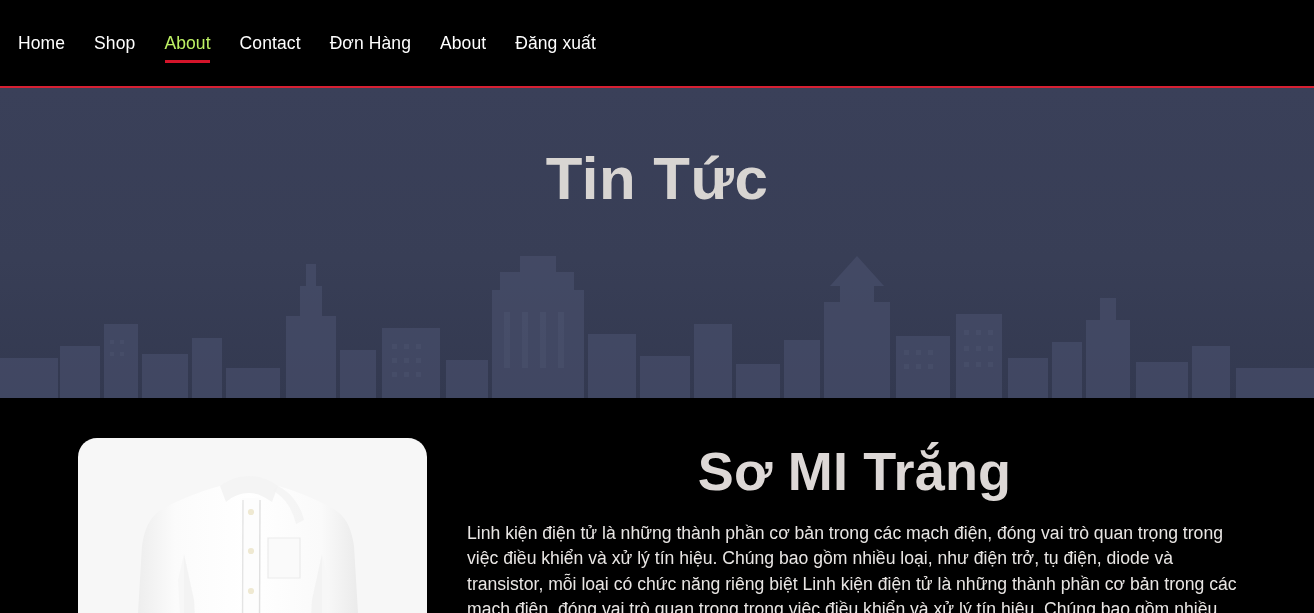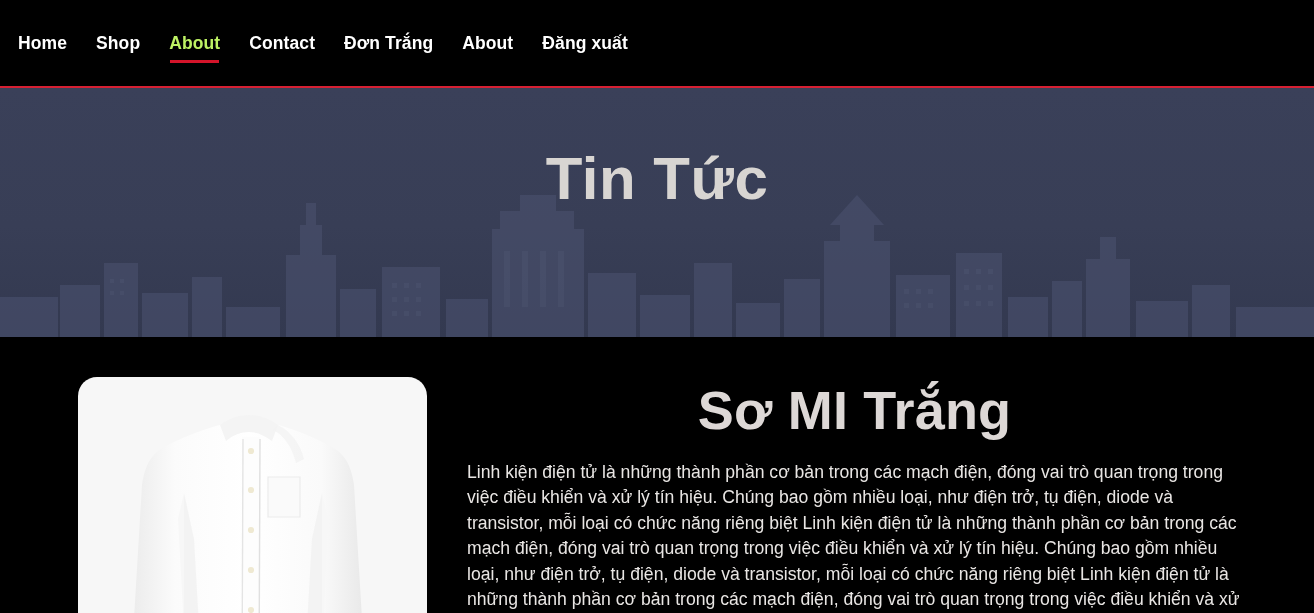--- a/index.html
+++ b/index.html
@@ -68,21 +68,21 @@
   .main-nav {
     display: flex;
     align-items: center;
     gap: 29px;
     padding-right: 0px;
   }
   .nav-link {
     position: relative;
     color: #ffffff;
     font-size: 17.5px;
-    font-weight: 700;
+    font-weight: 400;
     text-decoration: none;
     letter-spacing: 0.1px;
     white-space: nowrap;
     line-height: 22px;
     cursor: pointer;
     text-align: right;
   }
   .nav-link.is-active { color: #bef264; }
   .nav-link.is-active::after {
     content: "";
@@ -90,21 +90,21 @@
     left: 1px;
     right: 1px;
     bottom: -9px;
     height: 3px;
     background: #d4142a;
   }
 
   
   .hero {
     position: relative;
-    height: 249px;
+    height: 310px;
     overflow: hidden;
     background: #363c55;
   }
   .hero-sky {
     position: absolute;
     inset: 0;
     background: linear-gradient(180deg, #3a4059 0%, #383e56 55%, #333950 100%);
   }
   .hero-skyline { position: absolute; left: 0; bottom: 0; width: 100%; height: 170px; opacity: 0.55; }
   .hero-content {
@@ -182,21 +182,21 @@
 <body>
 
 <header class="site-header">
 
 
   <nav class="main-nav">
     <a class="nav-link" href="#">Home</a>
     <a class="nav-link" href="#">Shop</a>
     <a class="nav-link is-active" href="#">About</a>
     <a class="nav-link" href="#">Contact</a>
-    <a class="nav-link" href="#">Đơn Trắng</a>
+    <a class="nav-link" href="#">Đơn Hàng</a>
     <a class="nav-link" href="#">About</a>
     <a class="nav-link" href="#">Đăng xuất</a>
   </nav>
 
 </header>
 
 <section class="hero">
   <div class="hero-sky"></div>
 
   <svg class="hero-skyline" viewBox="0 0 1314 170" preserveAspectRatio="none">

